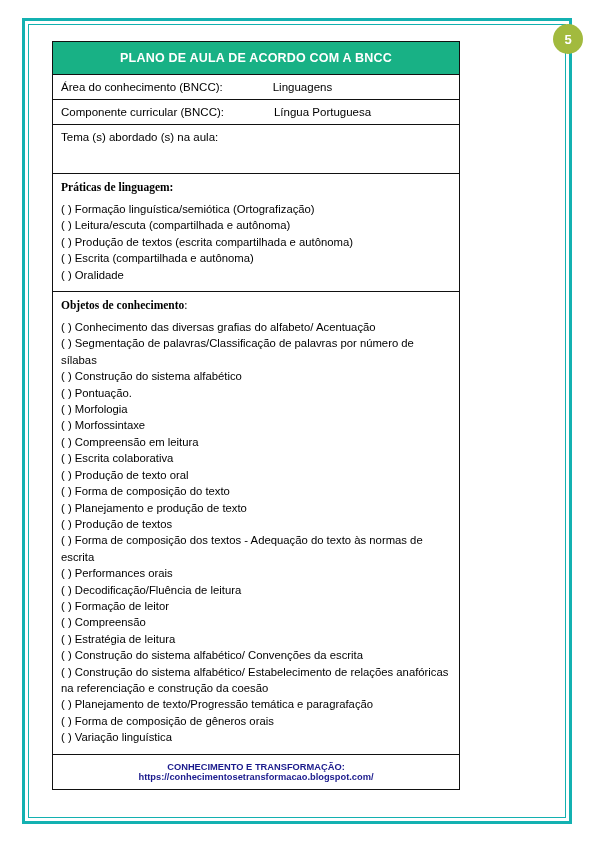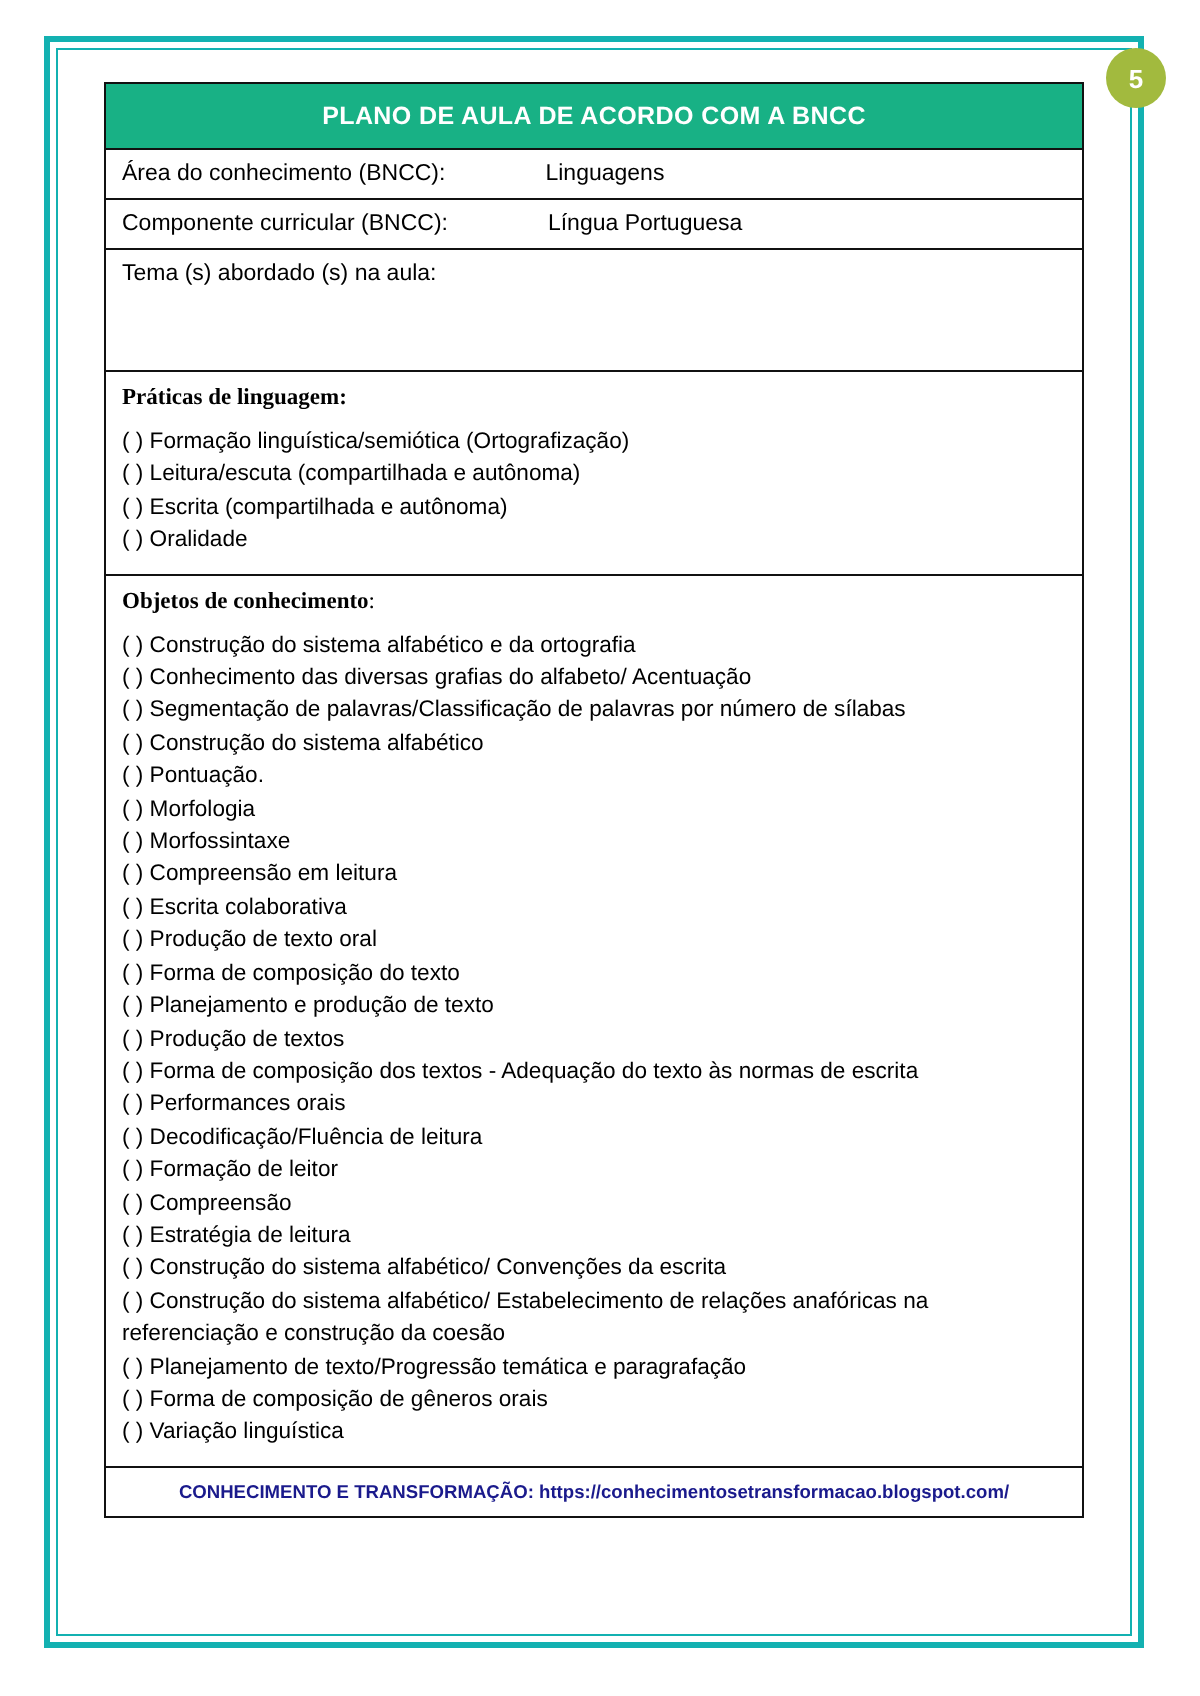--- a/index.html
+++ b/index.html
@@ -52,21 +52,21 @@
     font-weight: bold;
     display: flex;
     align-items: center;
     justify-content: center;
     z-index: 5;
   }
   .doc {
     position: absolute;
     left: 52px;
     top: 41px;
-    width: 490px;
+    width: 408px;
     box-sizing: border-box;
   }
   .title-bar {
     background: #18b185;
     color: #ffffff;
     text-align: center;
     font-weight: bold;
     font-size: 12.5px;
     letter-spacing: 0.2px;
     padding: 9px 4px;
@@ -83,21 +83,21 @@
   }
   .row .lbl {
     font-weight: normal;
   }
   .row .val {
     font-weight: normal;
     margin-left: 12px;
     padding-left: 38px;
   }
   .row.tall {
-    padding-bottom: 42px;
+    padding-bottom: 30px;
   }
   .section {
     border: 1px solid #111111;
     border-top: none;
     box-sizing: border-box;
     padding: 7px 8px 8px 8px;
   }
   .section-head {
     font-size: 11.5px;
     font-weight: bold;
@@ -156,31 +156,31 @@
       <span class="lbl">Tema (s) abordado (s) na aula:</span><span class="val"></span>
     </div>
 
     <div class="section">
       <div class="section-head">
         <span>Práticas de linguagem:</span><span class="reg"></span>
       </div>
       <ul class="opts">
         <li>(    ) Formação linguística/semiótica (Ortografização)</li>
         <li>(    )  Leitura/escuta (compartilhada e autônoma)</li>
+        <li>(    ) Produção de textos (escrita compartilhada e autônoma)</li>
         <li>(    ) Escrita (compartilhada e autônoma)</li>
         <li>(    ) Oralidade</li>
       </ul>
     </div>
 
     <div class="section">
       <div class="section-head">
         <span>Objetos de conhecimento</span><span class="reg">:</span>
       </div>
       <ul class="opts">
-        <li>(    ) Construção do sistema alfabético e da ortografia</li>
         <li>(    ) Conhecimento das diversas grafias do alfabeto/ Acentuação</li>
         <li>(    ) Segmentação de palavras/Classificação de palavras por número de sílabas</li>
         <li>(    ) Construção do sistema alfabético</li>
         <li>(    ) Pontuação.</li>
         <li>(    ) Morfologia</li>
         <li>(    ) Morfossintaxe</li>
         <li>(    ) Compreensão em leitura</li>
         <li>(    ) Escrita colaborativa</li>
         <li>(    ) Produção de texto oral</li>
         <li>(    ) Forma de composição do texto</li>

